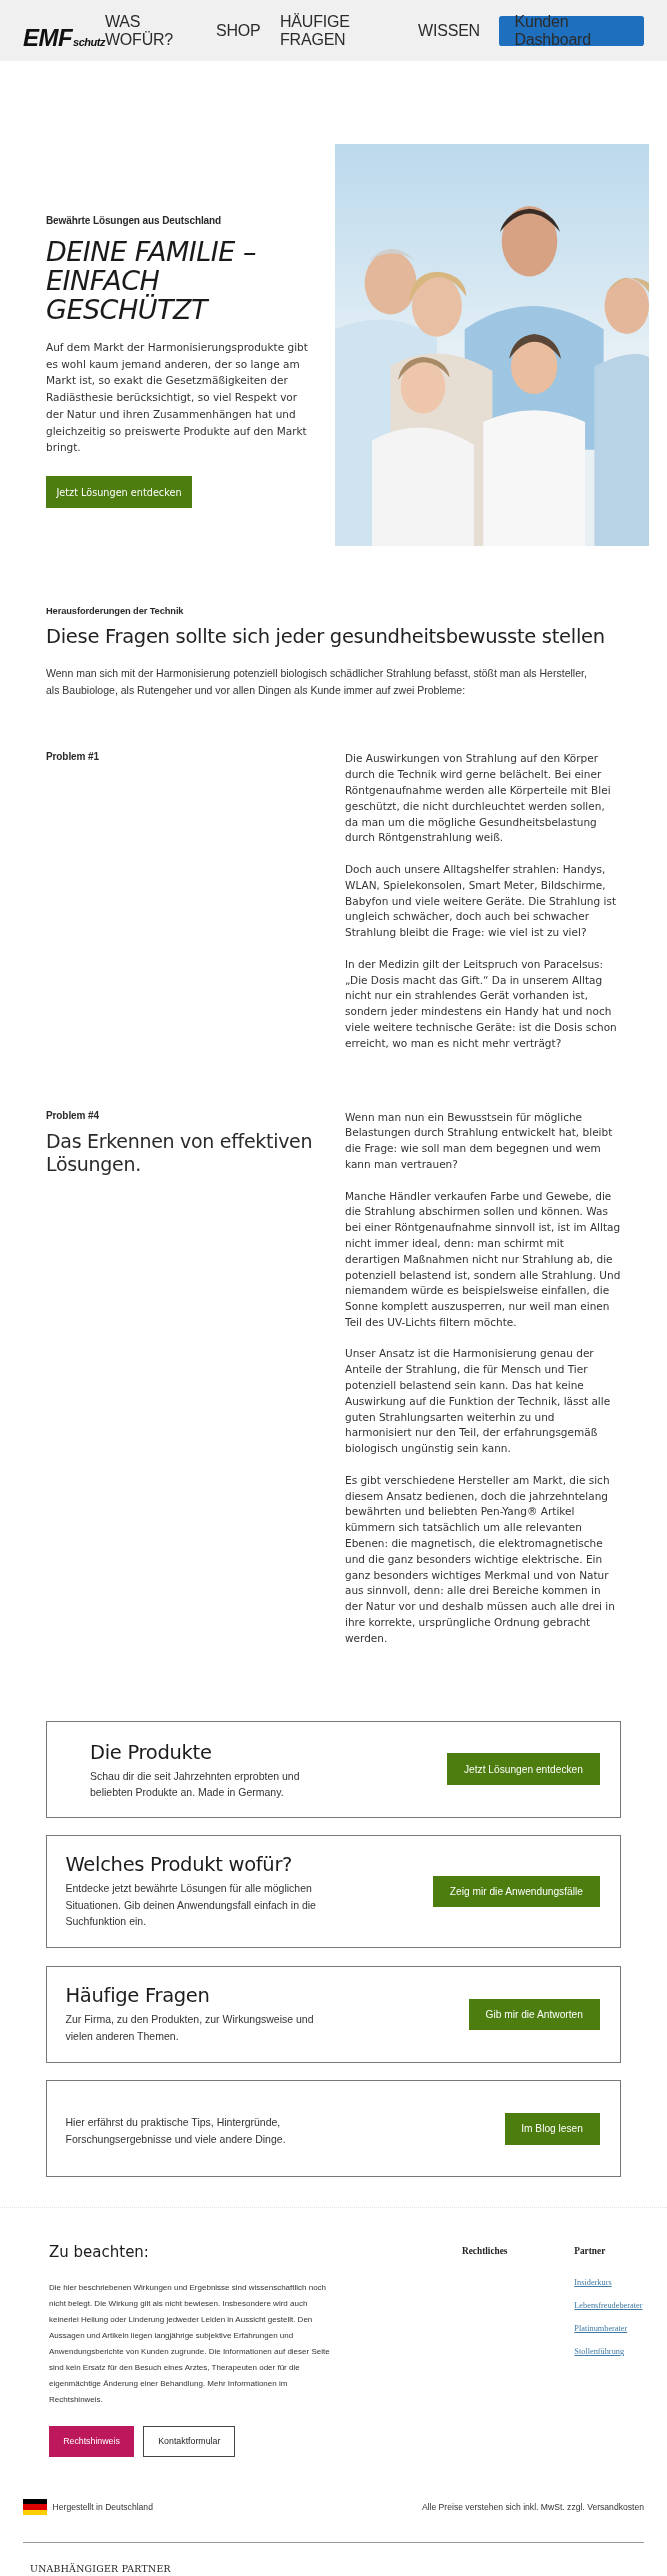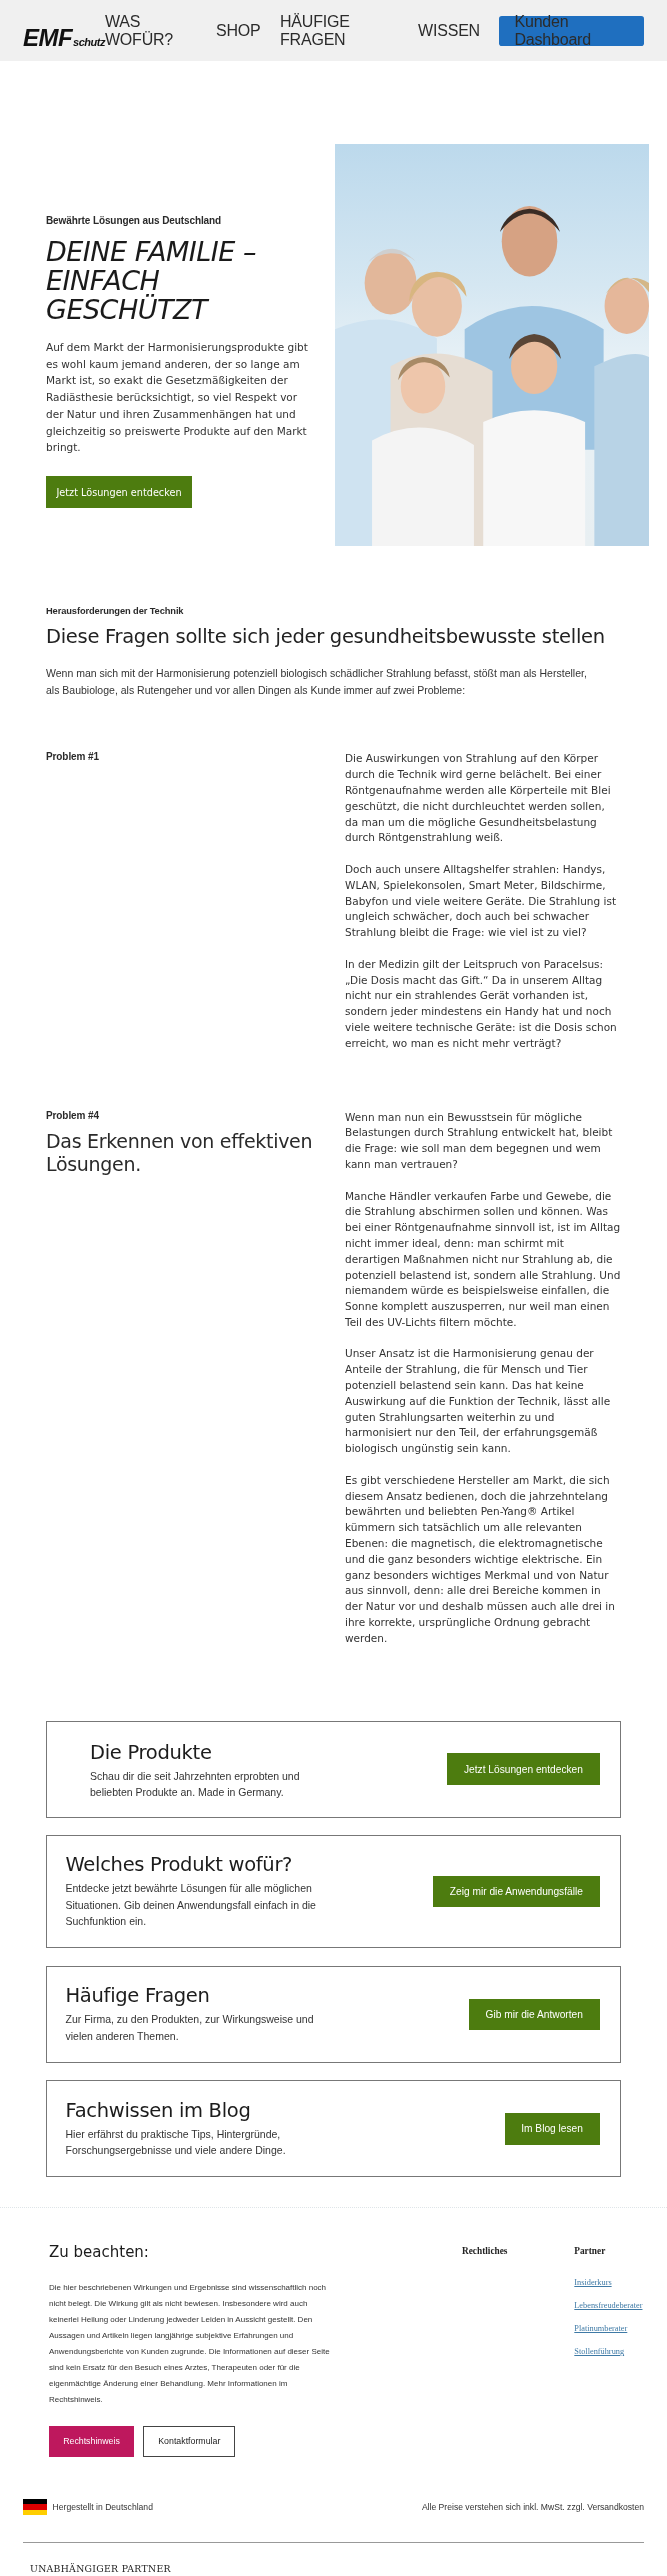--- a/index.html
+++ b/index.html
@@ -191,21 +191,20 @@
   </div>
   <div class="card c3">
     <div class="card-body">
       <div class="card-title">Häufige Fragen</div>
       <div class="card-text" style="width:264px">Zur Firma, zu den Produkten, zur Wirkungsweise und vielen anderen Themen.</div>
     </div>
     <a class="btn-blue card-btn">Gib mir die Antworten</a>
   </div>
   <div class="card c4">
     <div class="card-body">
-      <div class="card-title">Fachwissen im Blog</div>
       <div class="card-text" style="width:260px">Hier erfährst du praktische Tips, Hintergründe, Forschungsergebnisse und viele andere Dinge.</div>
     </div>
     <a class="btn-blue card-btn">Im Blog lesen</a>
   </div>
 </section>
 
 <div class="divider-dots"></div>
 
 <footer>
   <div class="footer">

